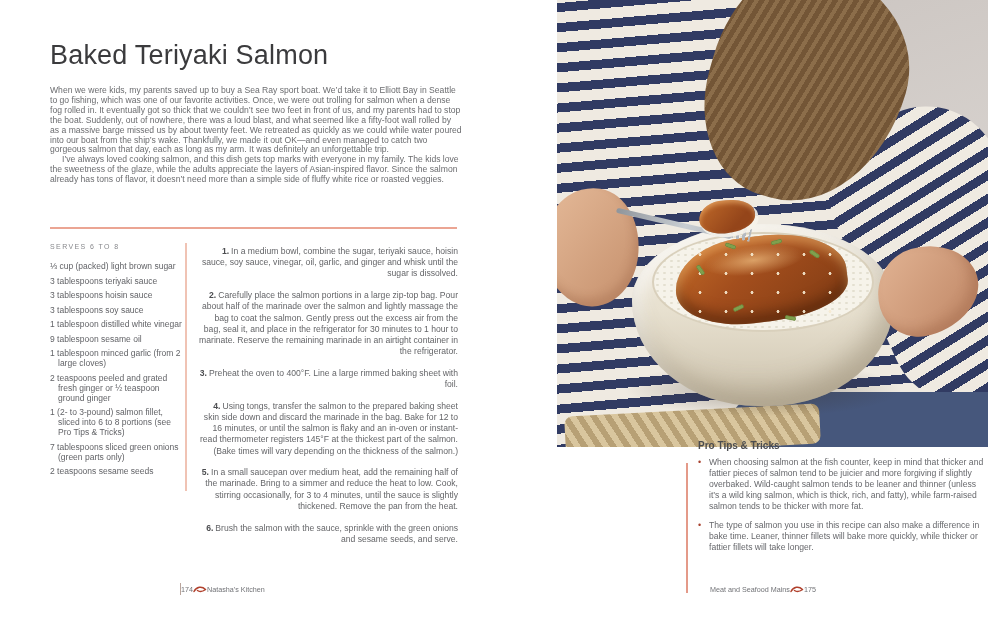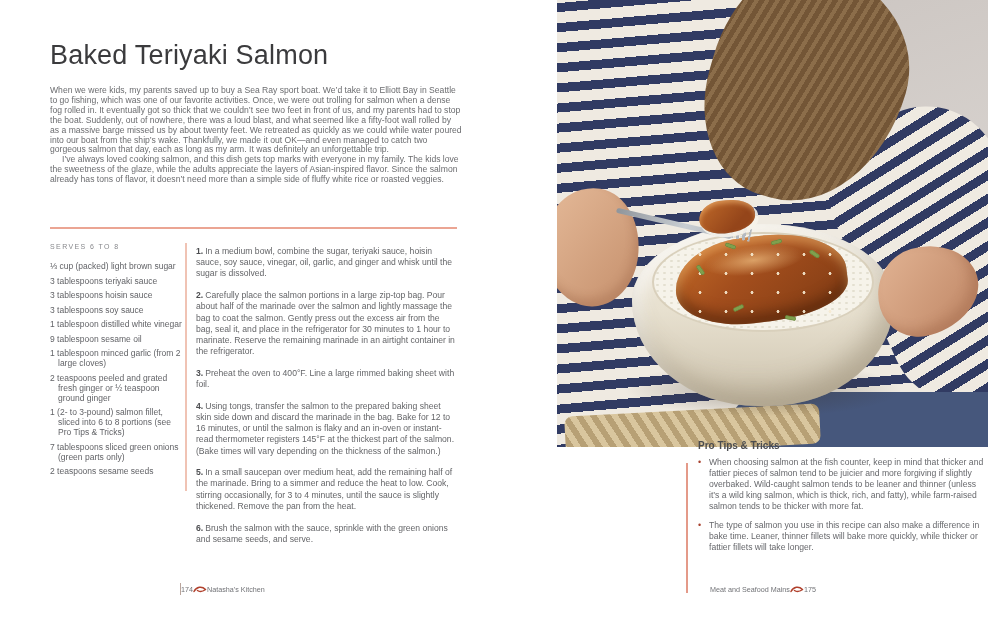--- a/index.html
+++ b/index.html
@@ -11,21 +11,21 @@
   .intro { position:absolute; left:50px; top:86px; width:412px; font-size:8.6px; line-height:9.9px; color:#6b6c6f; }
   .intro p+p { text-indent:12px; }
   .intro-rule { position:absolute; left:50px; top:227px; width:407px; height:2px; background:#eba593; }
 
   .ing-col { position:absolute; left:50px; top:243px; width:134px; }
   .serves { font-size:7px; letter-spacing:1.4px; color:#87888c; margin-bottom:11px; }
   .ing-list { list-style:none; }
   .ing-list li { font-size:8.5px; line-height:10px; color:#626367; margin-bottom:4.5px; padding-left:8px; text-indent:-8px; }
   .col-rule { position:absolute; left:185px; top:243px; width:1.5px; height:248px; background:#f0c3b4; }
 
-  .steps-col { position:absolute; left:196px; top:246px; width:262px; }
+  .steps-col { position:absolute; left:196px; top:246px; width:262px;text-align:right; }
   .step { font-size:8.6px; line-height:11.2px; color:#646568; margin-bottom:10.5px; }
   .step b { color:#4c4d50; font-weight:bold; margin-right:2px; }
 
   .footer { position:absolute; top:582px; height:14px; font-size:7.2px; color:#717276; display:flex; align-items:center; }
   .footer-left { left:180px; }
   .footer-right { left:710px; }
   .footer .vline { width:1px; height:12px; background:#b9a49b; }
   .swoosh-icon svg { display:block; }
 
   

